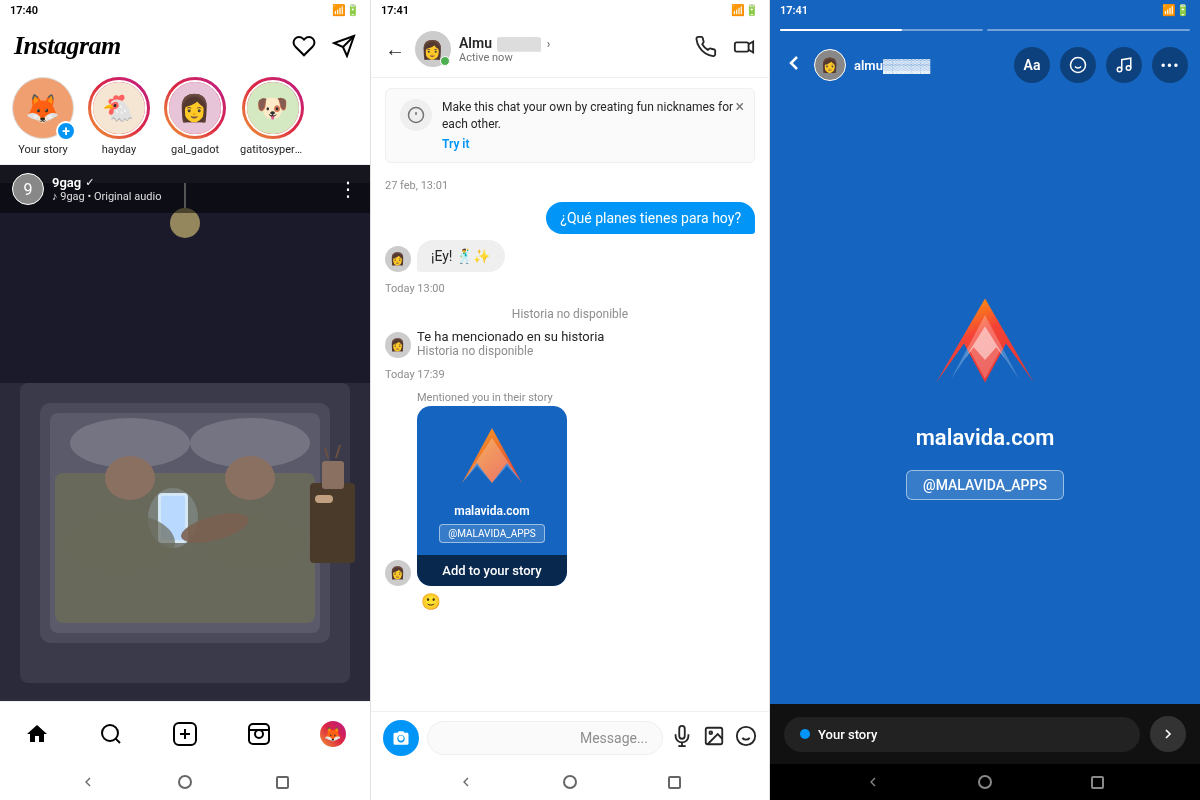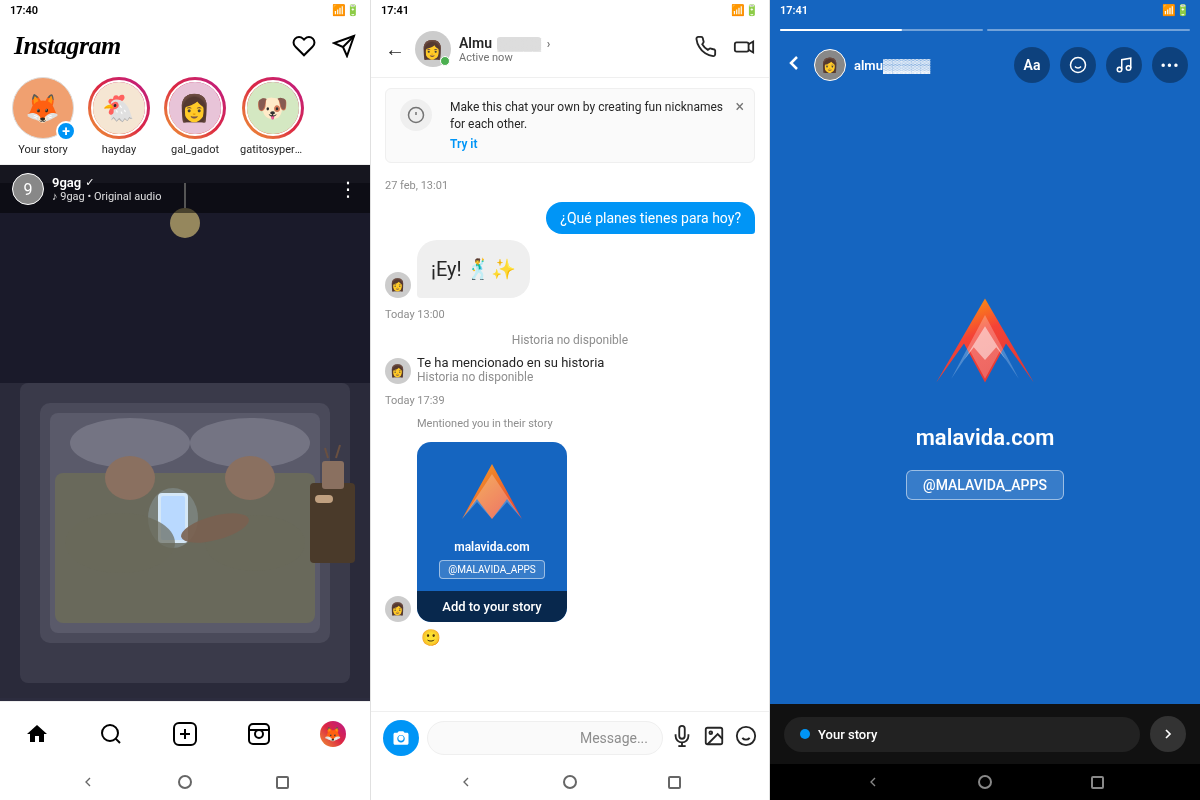--- a/index.html
+++ b/index.html
@@ -324,21 +324,21 @@
       background: #fff;
     }
 
     .chat-notice {
       background: #fafafa;
       border: 1px solid #efefef;
       border-radius: 6px;
       padding: 10px 14px;
       display: flex;
       align-items: flex-start;
-      gap: 18px;
+      gap: 10px;
       position: relative;
       margin-bottom: 6px;
     }
 
     .notice-icon {
       width: 32px;
       height: 32px;
       border-radius: 50%;
       background: #efefef;
       display: flex;
@@ -405,23 +405,23 @@
       color: #fff;
       padding: 8px 14px;
       border-radius: 20px 20px 4px 20px;
       font-size: 14px;
       max-width: 240px;
     }
 
     .bubble-left {
       background: #efefef;
       color: #262626;
-      padding: 17px 14px;
+      padding: 8px 14px;
       border-radius: 20px 20px 20px 4px;
-      font-size: 20px;
+      font-size: 14px;
       max-width: 240px;
     }
 
     .mention-msg {
       text-align: center;
       font-size: 12px;
       color: #8e8e8e;
       padding: 2px 0;
     }
 
@@ -666,21 +666,21 @@
       height: 10px;
       background: #0095f6;
       border-radius: 50%;
       flex-shrink: 0;
     }
 
     
     .mentioned-label {
       font-size: 11px;
       color: #8e8e8e;
-      margin-bottom: 12px;
+      margin-bottom: 2px;
     }
 
   </style>
 </head>
 <body>
 
 <div class="panel-1">
 
   <div class="status-bar">
     <span>17:40</span>

